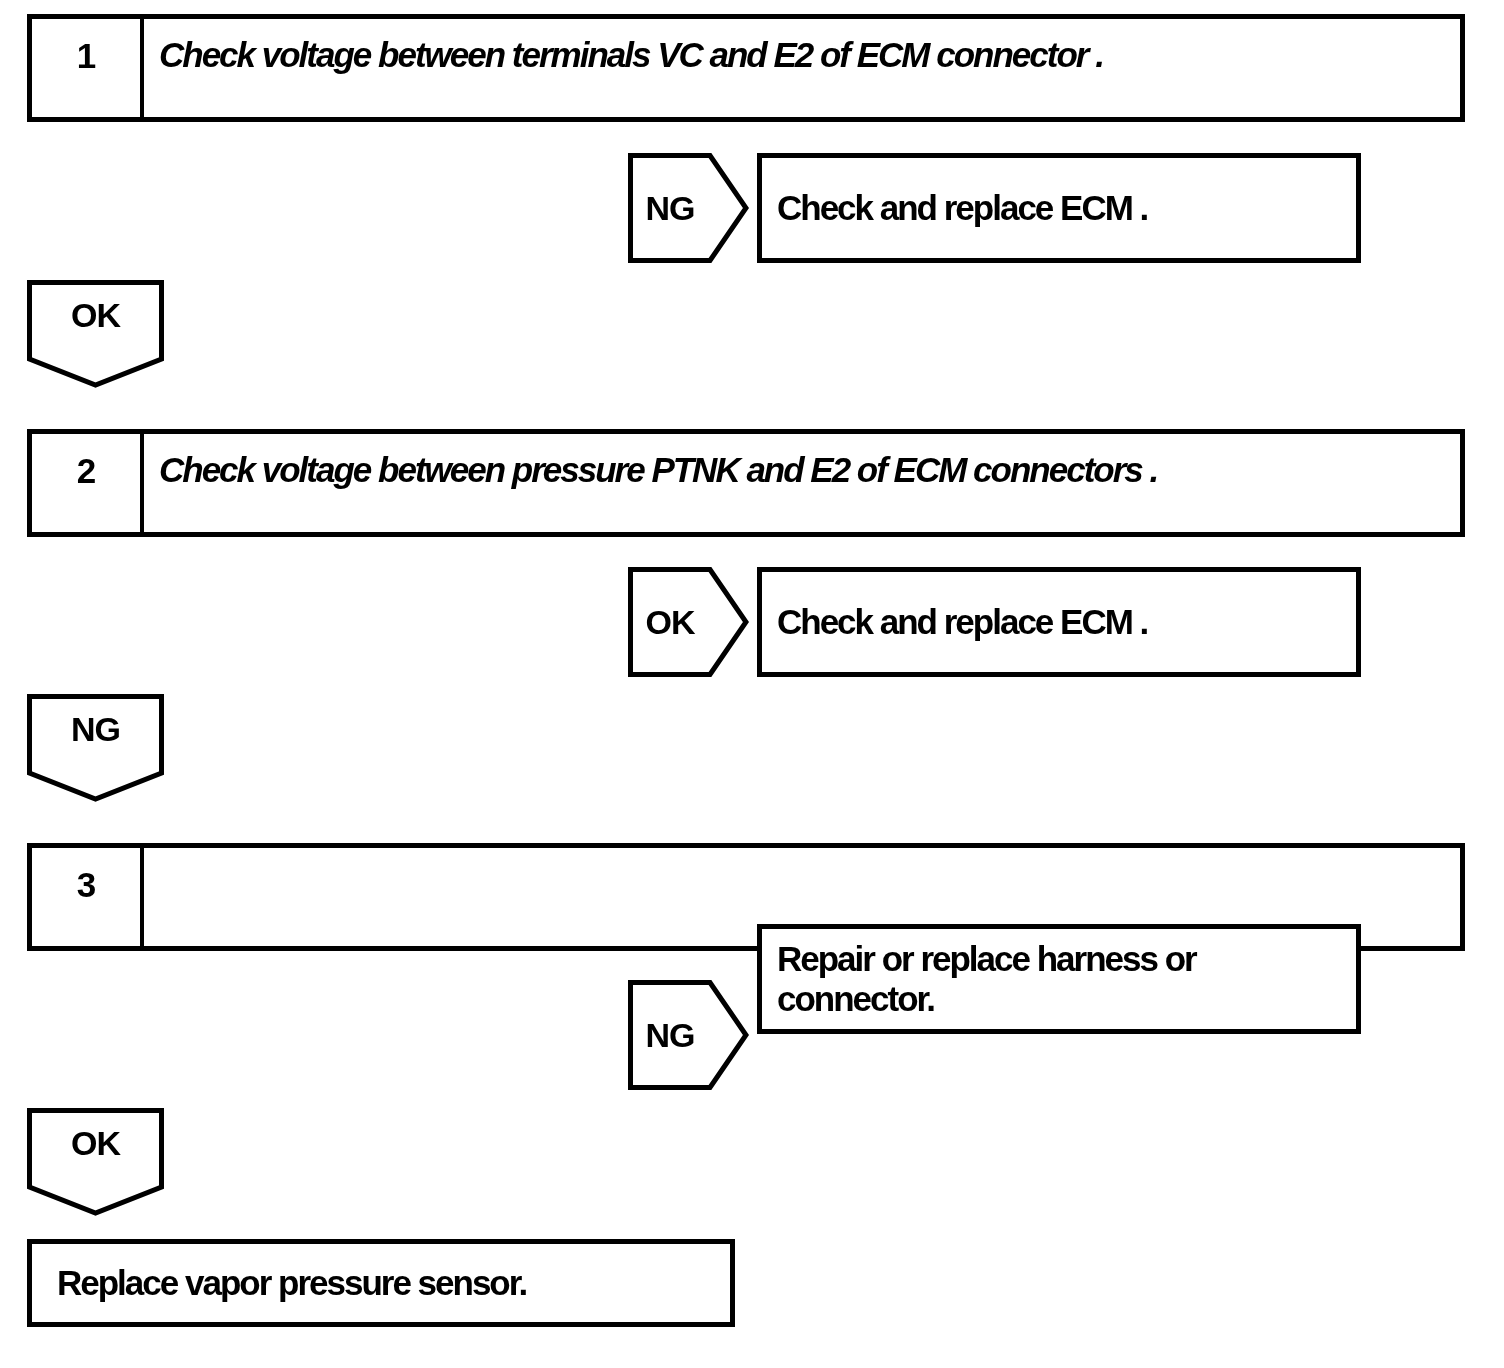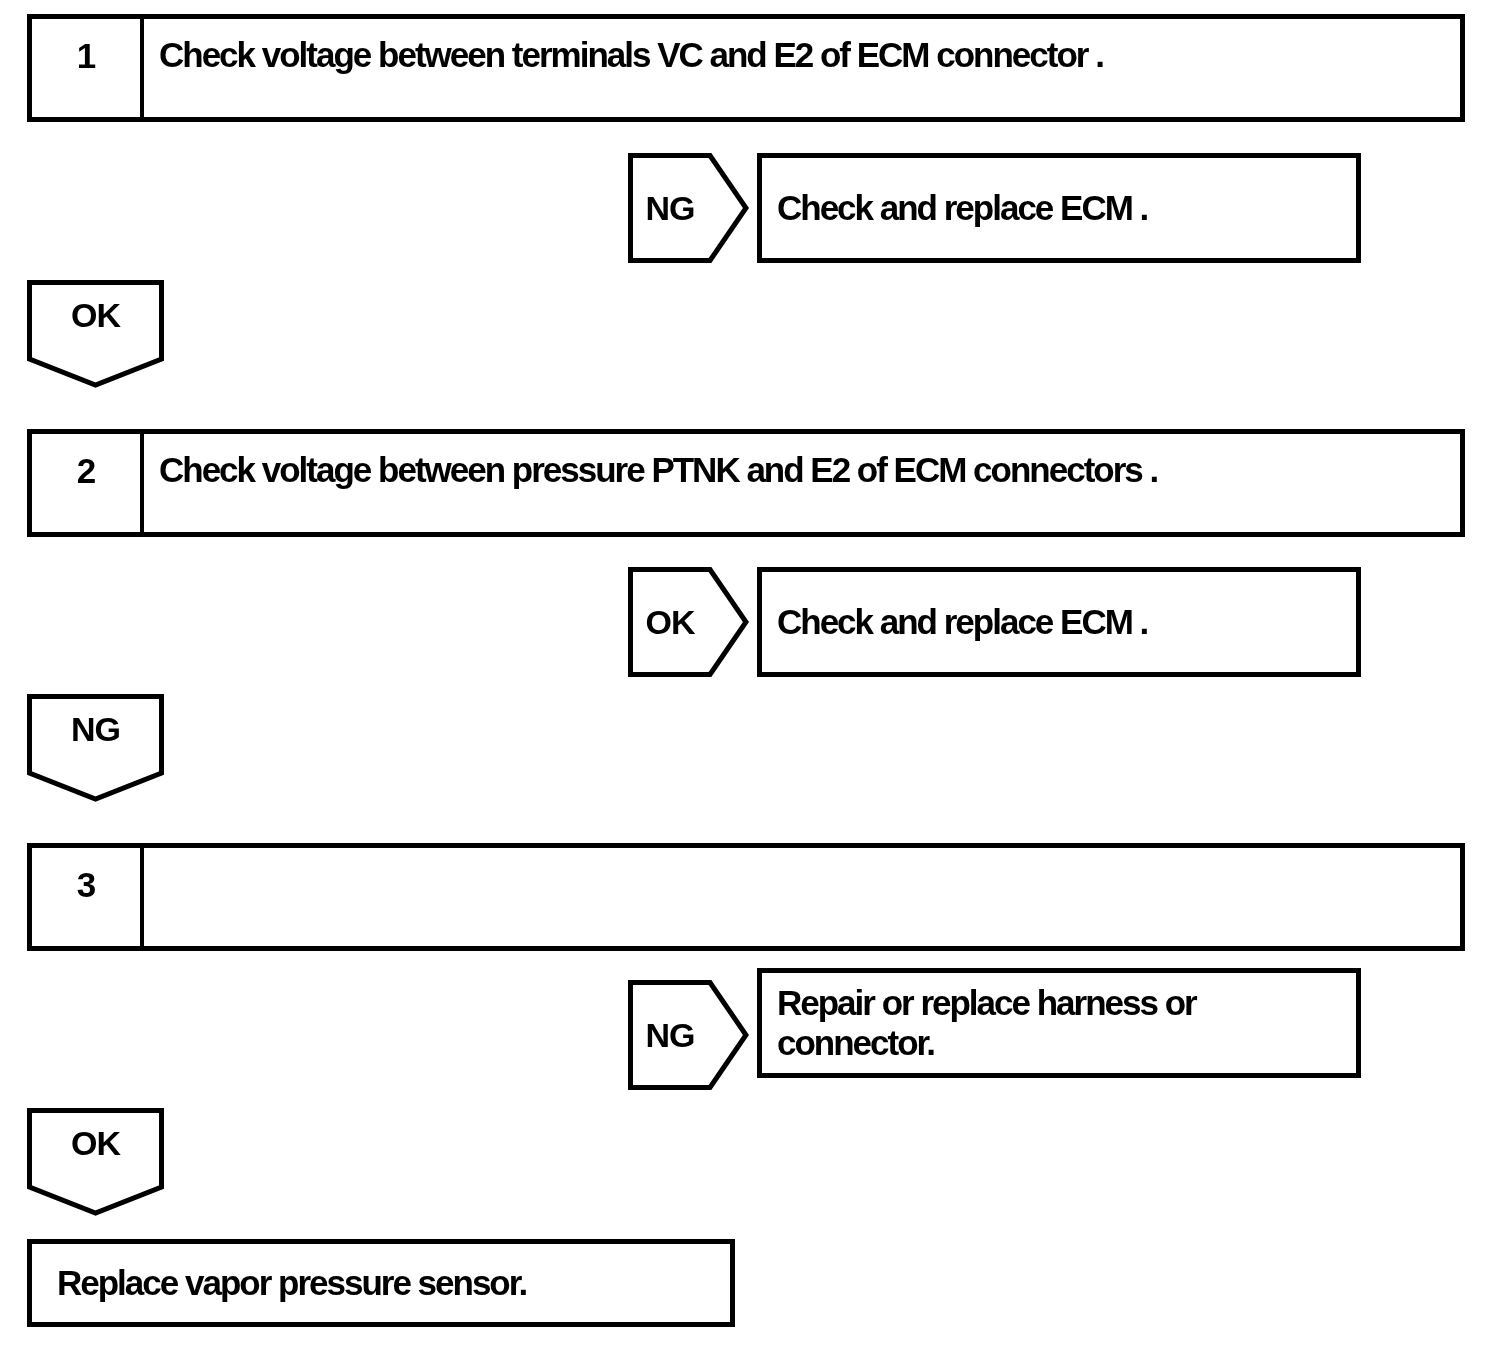--- a/index.html
+++ b/index.html
@@ -39,20 +39,21 @@
     flex: 0 0 auto;
   }
   .step-text {
     flex: 1;
     padding: 17px 20px 0 15px;
     font-size: 35px;
     letter-spacing: -2px;
     line-height: 1.06;
     max-width: 1280px;
     box-sizing: border-box;
+    font-style: italic;
   }
   
   .branch-arrow {
     position: absolute;
     left: 628px;
     width: 121px;
     height: 110px;
   }
   .branch-arrow svg {
     position: absolute;
@@ -176,21 +177,21 @@
 <div class="step-box" style="top:843px">
   <div class="step-num">3</div>
 </div>
 
 <div class="branch-arrow" style="top:980px">
   <svg viewBox="0 0 121 110">
     <polygon points="2.5,2.5 82,2.5 118,55 82,107.5 2.5,107.5" fill="#ffffff" stroke="#000000" stroke-width="5"></polygon>
   </svg>
   <div class="arrow-label">NG</div>
 </div>
-<div class="result-box" style="top:968px">
+<div class="result-box" style="top:924px">
   <span>Repair or replace harness or connector.</span>
 </div>
 
 <div class="down-arrow" style="top:1108px">
   <svg viewBox="0 0 137 108">
     <polygon points="2.5,2.5 134.5,2.5 134.5,79 68.5,105 2.5,79" fill="#ffffff" stroke="#000000" stroke-width="5"></polygon>
   </svg>
   <div class="down-label">OK</div>
 </div>
 

